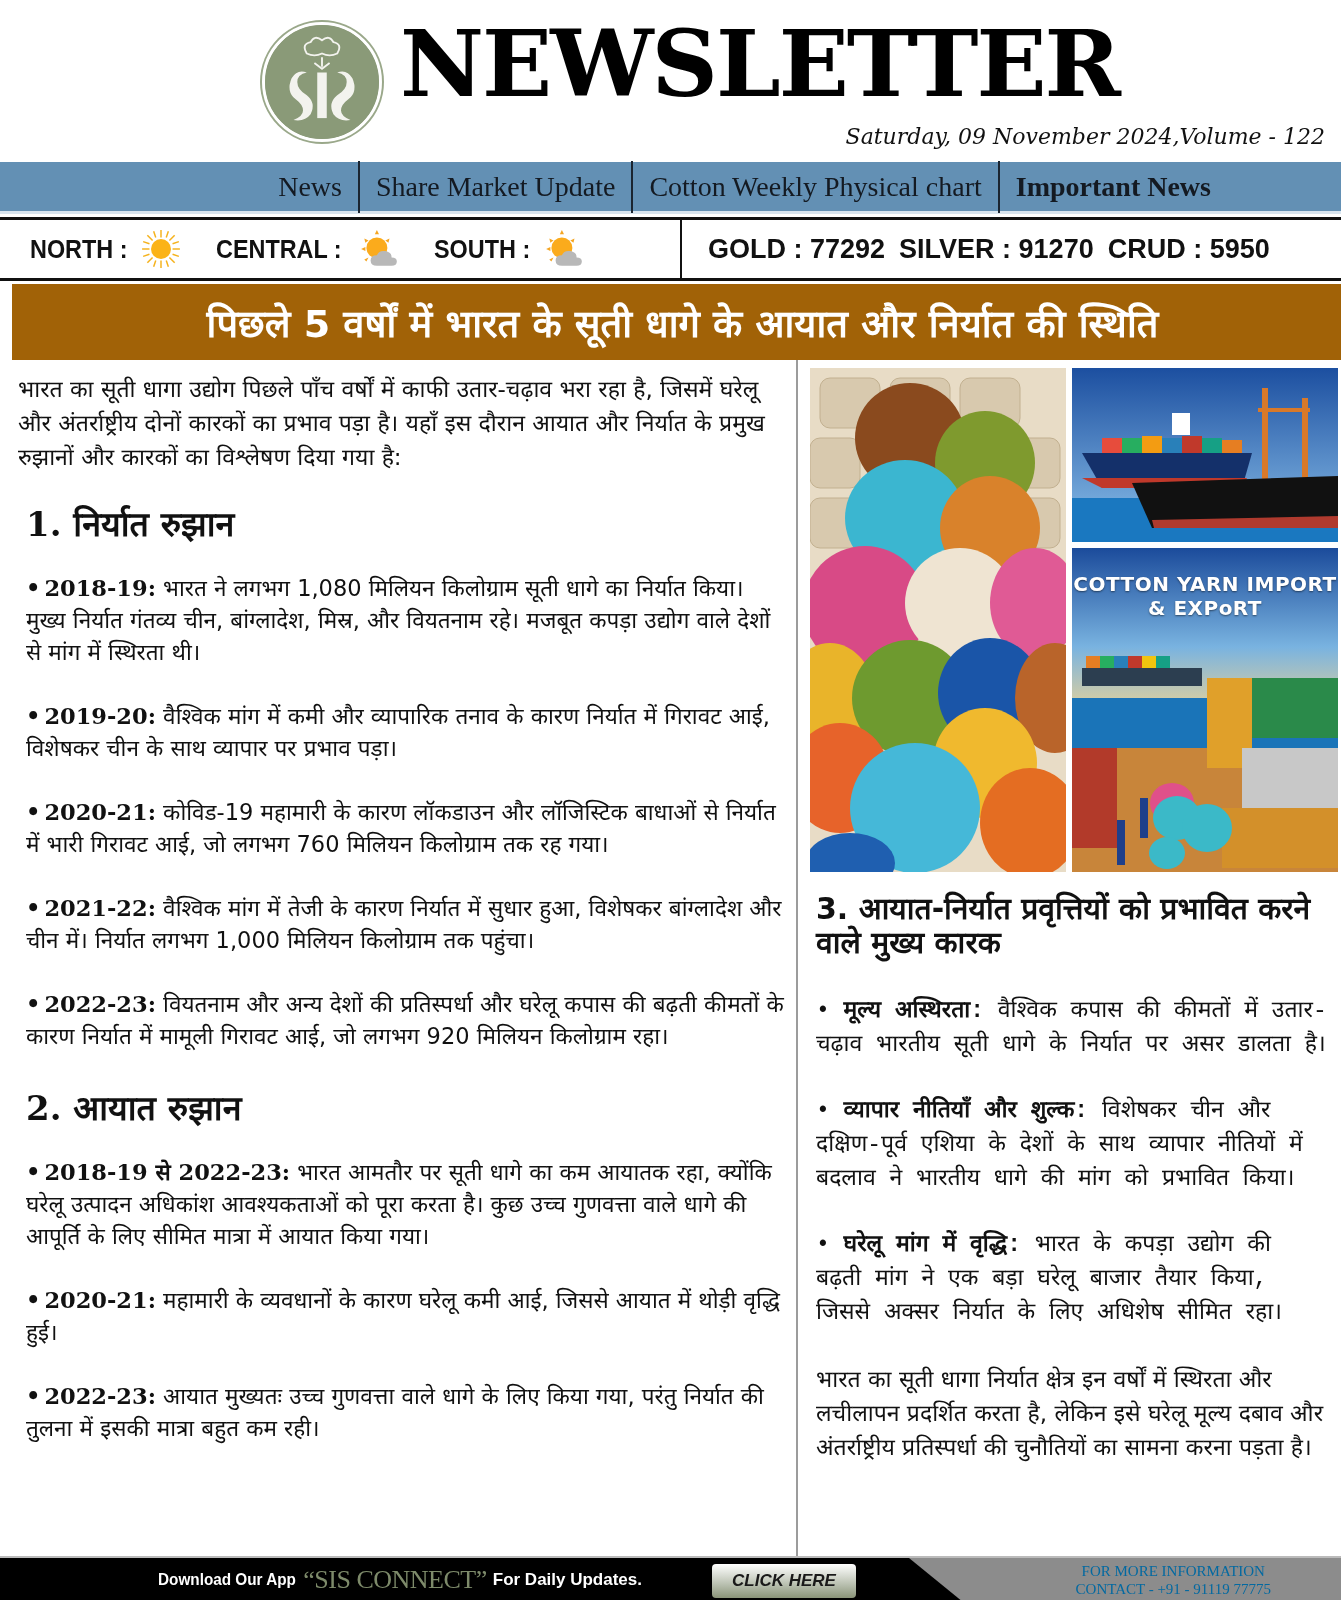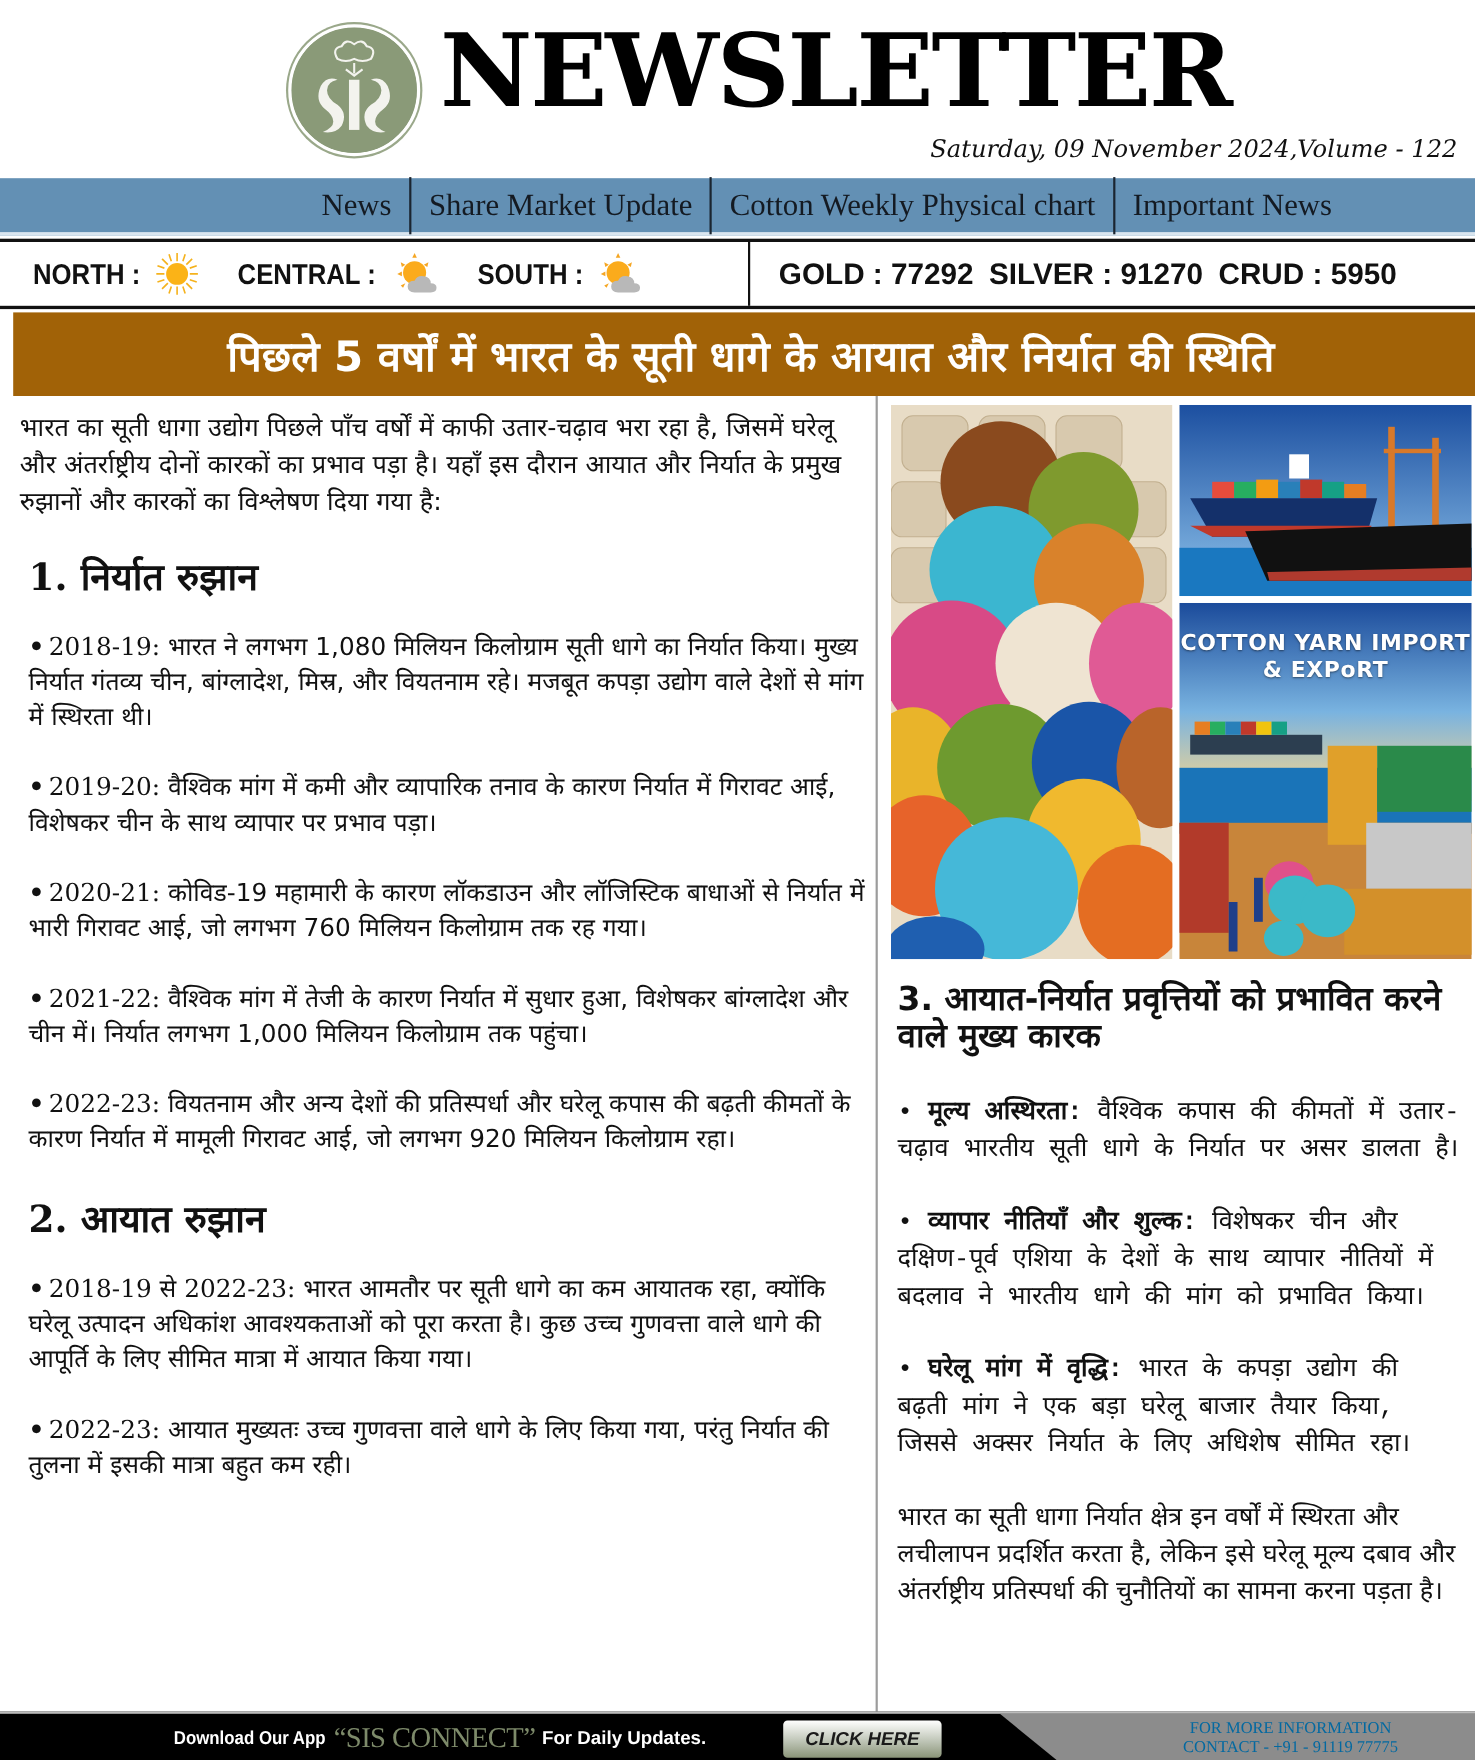--- a/index.html
+++ b/index.html
@@ -14,21 +14,21 @@
   .title { position: absolute; left: 400px; top: 18px; font-family: "DejaVu Serif", serif; font-weight: bold;
            font-size: 92px; letter-spacing: -2px; line-height: 1; color: #000; }
   .dateline { position: absolute; right: 16px; top: 124px; font-family: "DejaVu Serif", serif; font-style: italic;
               font-size: 22px; color: #111; }
 
   
   .navbar { position: absolute; left: 0; top: 162px; width: 1341px; height: 52px; background: #6390b4;
             border-bottom: 3px solid #d9e5ef; display: flex; align-items: center; justify-content: flex-end; padding-right: 0; }
   .nav-item { height: 52px; display: flex; align-items: center; padding: 0 16px; font-family: "Liberation Serif", serif;
               font-size: 28px; color: #141a22; border-right: 2px solid #1b2530; cursor: pointer; white-space: nowrap; }
-  .nav-item:last-child { border-right: none; padding-right: 130px; }
+  .nav-item:last-child { border-right: none; padding-right: 130px; font-weight: bold; }
 
   
   .ticker { position: absolute; left: 0; top: 217px; width: 1341px; height: 64px; background: #fff;
             border-top: 3px solid #111; border-bottom: 3px solid #111; display: flex; }
   .weather { width: 682px; display: flex; align-items: center; padding-left: 30px; border-right: 2px solid #111; }
   .w-label { font-family: "Liberation Sans", sans-serif; font-weight: bold; font-size: 26px; color: #111;
              transform: scaleX(0.9); transform-origin: left center; margin-right: 2px; }
   .w-icon { width: 42px; height: 42px; margin-right: 34px; display: inline-block; }
   .w-icon svg { width: 100%; height: 100%; }
   .prices { flex: 1; display: flex; align-items: center; padding-left: 26px; gap: 14px; }
@@ -41,21 +41,21 @@
 
   
   .col-left { position: absolute; left: 18px; top: 372px; width: 770px; }
   .col-divider { position: absolute; left: 796px; top: 360px; width: 2px; height: 1196px; background: #9c9c9c; }
   .col-right { position: absolute; left: 816px; top: 368px; width: 512px; }
 
   .intro { font-family: "DejaVu Sans", sans-serif; font-size: 23px; line-height: 34px; color: #111; }
   .sec-head { font-family: "DejaVu Sans", sans-serif; font-weight: bold; font-size: 34px; color: #111; margin: 26px 0 26px 8px; }
   .sec-head .num { font-family: "DejaVu Serif", serif; }
   .bullet { font-family: "DejaVu Sans", sans-serif; font-size: 22.5px; line-height: 32px; color: #111; margin: 0 0 32px 8px; }
-  .bullet .lead { font-family: "DejaVu Serif", serif; font-weight: normal; }
+  .bullet .lead { font-family: "DejaVu Serif", serif; font-weight: bold; }
   .bullet .dot { font-weight: bold; margin-right: 4px; }
 
   .r-head { font-family: "DejaVu Sans", sans-serif; font-weight: bold; font-size: 30px; line-height: 34px; color: #111; margin: 20px 0 34px 0; }
   .r-bullet { font-family: Liberation Mono, monospace; font-size: 23px; line-height: 34px; color: #111; margin-bottom: 32px; }
   .r-bullet .lead { font-weight: bold; }
   .r-close { font-family: "DejaVu Sans", sans-serif; font-size: 23px; line-height: 34px; color: #111; }
 
   
   .img-grid { position: relative; width: 528px; height: 504px; margin-left: -6px; }
   .img { position: absolute; overflow: hidden; }
@@ -187,20 +187,21 @@
   <p class="bullet"><span class="dot">•</span><span class="lead">2019-20:</span><span> वैश्विक मांग में कमी और व्यापारिक तनाव के कारण निर्यात में गिरावट आई, विशेषकर चीन के साथ व्यापार पर प्रभाव पड़ा।</span></p>
   <p class="bullet"><span class="dot">•</span><span class="lead">2020-21:</span><span> कोविड-19 महामारी के कारण लॉकडाउन और लॉजिस्टिक बाधाओं से निर्यात में भारी गिरावट आई, जो लगभग 760 मिलियन किलोग्राम तक रह गया।</span></p>
   <p class="bullet"><span class="dot">•</span><span class="lead">2021-22:</span><span> वैश्विक मांग में तेजी के कारण निर्यात में सुधार हुआ, विशेषकर बांग्लादेश और चीन में। निर्यात लगभग 1,000 मिलियन किलोग्राम तक पहुंचा।</span></p>
   <p class="bullet"><span class="dot">•</span><span class="lead">2022-23:</span><span> वियतनाम और अन्य देशों की प्रतिस्पर्धा और घरेलू कपास की बढ़ती कीमतों के कारण निर्यात में मामूली गिरावट आई, जो लगभग 920 मिलियन किलोग्राम रहा।</span></p>
 
   <h2 class="sec-head">
     <span class="num">2.</span>
     <span>आयात रुझान</span>
   </h2>
   <p class="bullet"><span class="dot">•</span><span class="lead">2018-19 से 2022-23:</span><span> भारत आमतौर पर सूती धागे का कम आयातक रहा, क्योंकि घरेलू उत्पादन अधिकांश आवश्यकताओं को पूरा करता है। कुछ उच्च गुणवत्ता वाले धागे की आपूर्ति के लिए सीमित मात्रा में आयात किया गया।</span></p>
+  <p class="bullet"><span class="dot">•</span><span class="lead">2020-21:</span><span> महामारी के व्यवधानों के कारण घरेलू कमी आई, जिससे आयात में थोड़ी वृद्धि हुई।</span></p>
   <p class="bullet"><span class="dot">•</span><span class="lead">2022-23:</span><span> आयात मुख्यतः उच्च गुणवत्ता वाले धागे के लिए किया गया, परंतु निर्यात की तुलना में इसकी मात्रा बहुत कम रही।</span></p>
 </article>
 
 <div class="col-divider"></div>
 
 <aside class="col-right">
   <div class="img-grid">
 
     <div class="img img-yarn">
       <svg viewBox="0 0 256 504" preserveAspectRatio="none">

